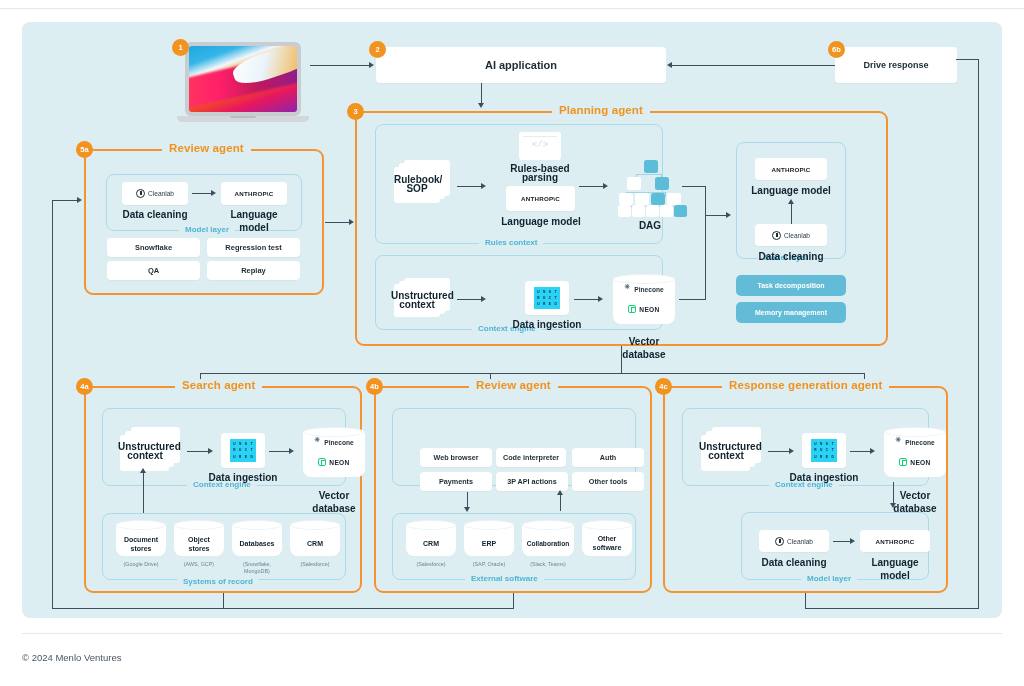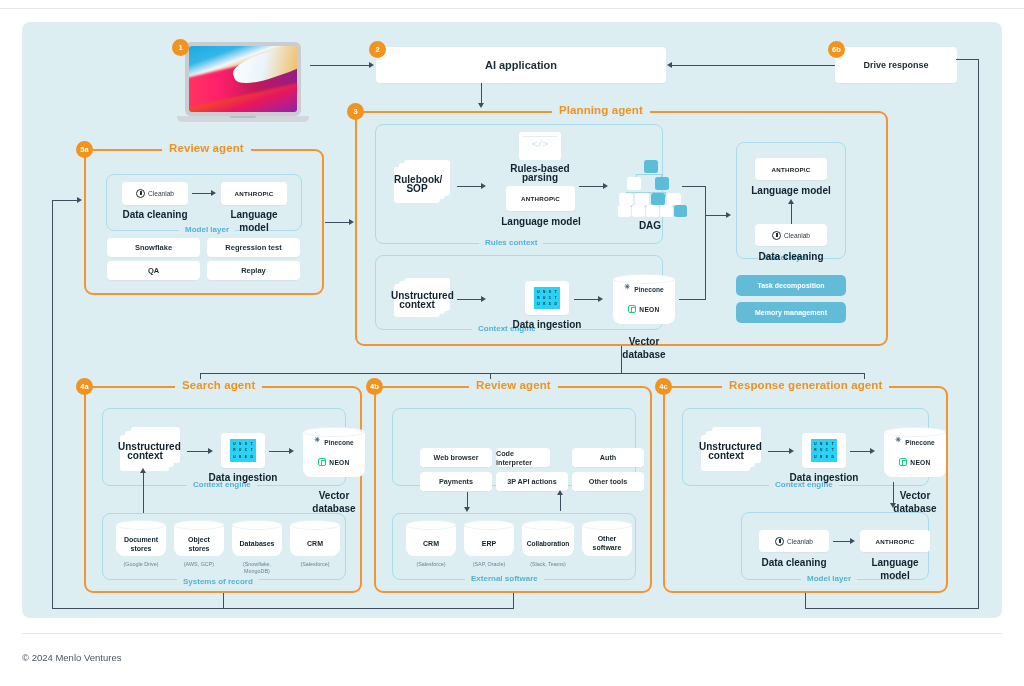--- a/index.html
+++ b/index.html
@@ -409,21 +409,21 @@
   <div class="subcap" style="left:264px;top:539px;width:58px;">(Salesforce)</div>
 
   <div class="agent" style="left:352px;top:364px;width:278px;height:207px;"></div>
   <div class="badge" style="left:344px;top:356px;">4b</div>
   <div class="agent-title" style="left:447px;top:357px;font-size:11.5px;">Review agent</div>
 
   <div class="panel" style="left:370px;top:386px;width:244px;height:78px;"></div>
   <div class="panel-title" style="left:478px;top:458px;">Tooling</div>
 
   <div class="wbox" style="left:398px;top:426px;width:72px;height:19px;font-size:7.2px;">Web browser</div>
-  <div class="wbox" style="left:474px;top:426px;width:54px;height:19px;font-size:7.2px;">Code interpreter</div>
+  <div class="wbox" style="left:474px;top:426px;width:70px;height:19px;font-size:7.2px;">Code interpreter</div>
   <div class="wbox" style="left:550px;top:426px;width:72px;height:19px;font-size:7.2px;">Auth</div>
   <div class="wbox" style="left:398px;top:450px;width:72px;height:19px;font-size:7.2px;">Payments</div>
   <div class="wbox" style="left:474px;top:450px;width:72px;height:19px;font-size:7.2px;">3P API actions</div>
   <div class="wbox" style="left:550px;top:450px;width:72px;height:19px;font-size:7.2px;">Other tools</div>
 
   <div class="ln lnv" style="left:445px;top:470px;height:16px;"></div>
   <div class="arw arw-d" style="left:441.8px;top:485px;"></div>
   <div class="ln lnv" style="left:538px;top:473px;height:16px;"></div>
   <div class="arw arw-u" style="left:534.8px;top:468px;"></div>
 

